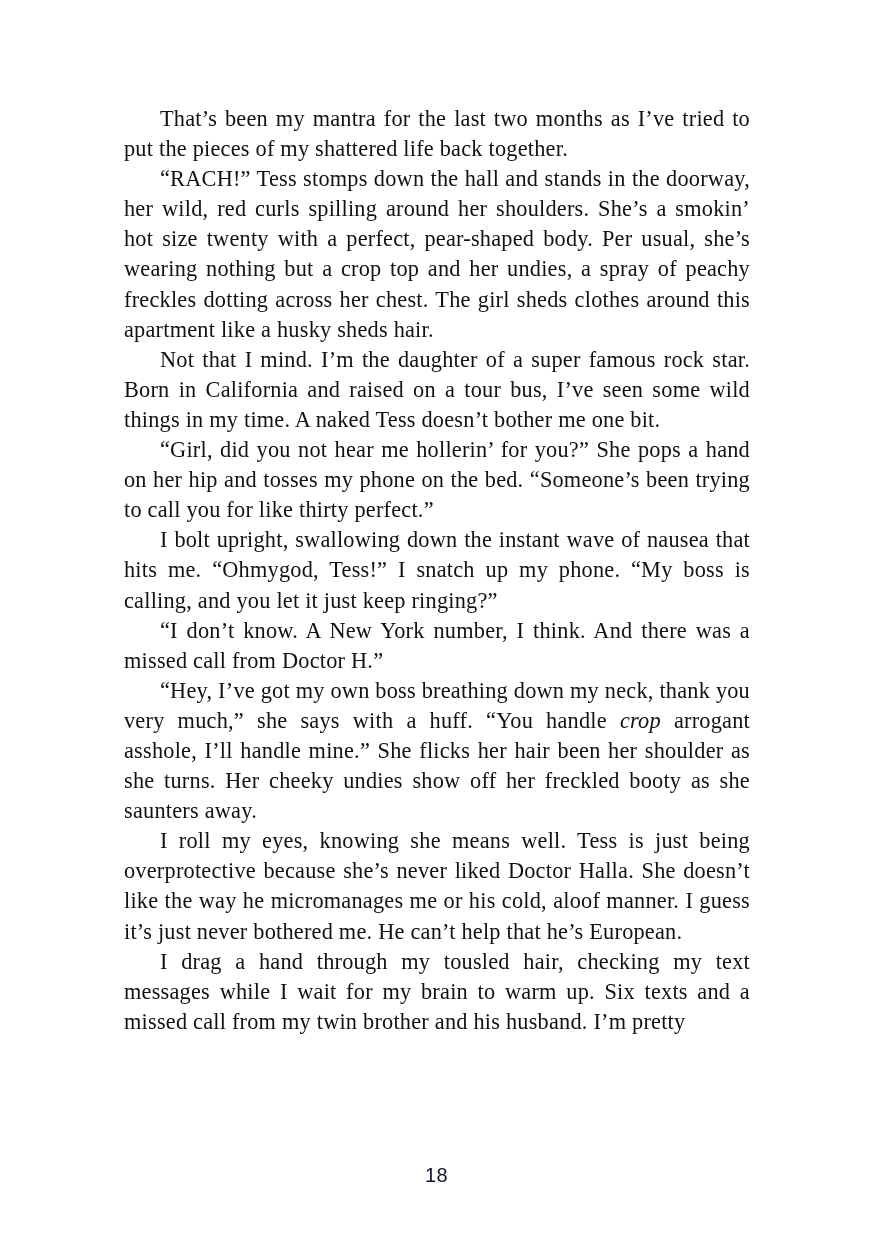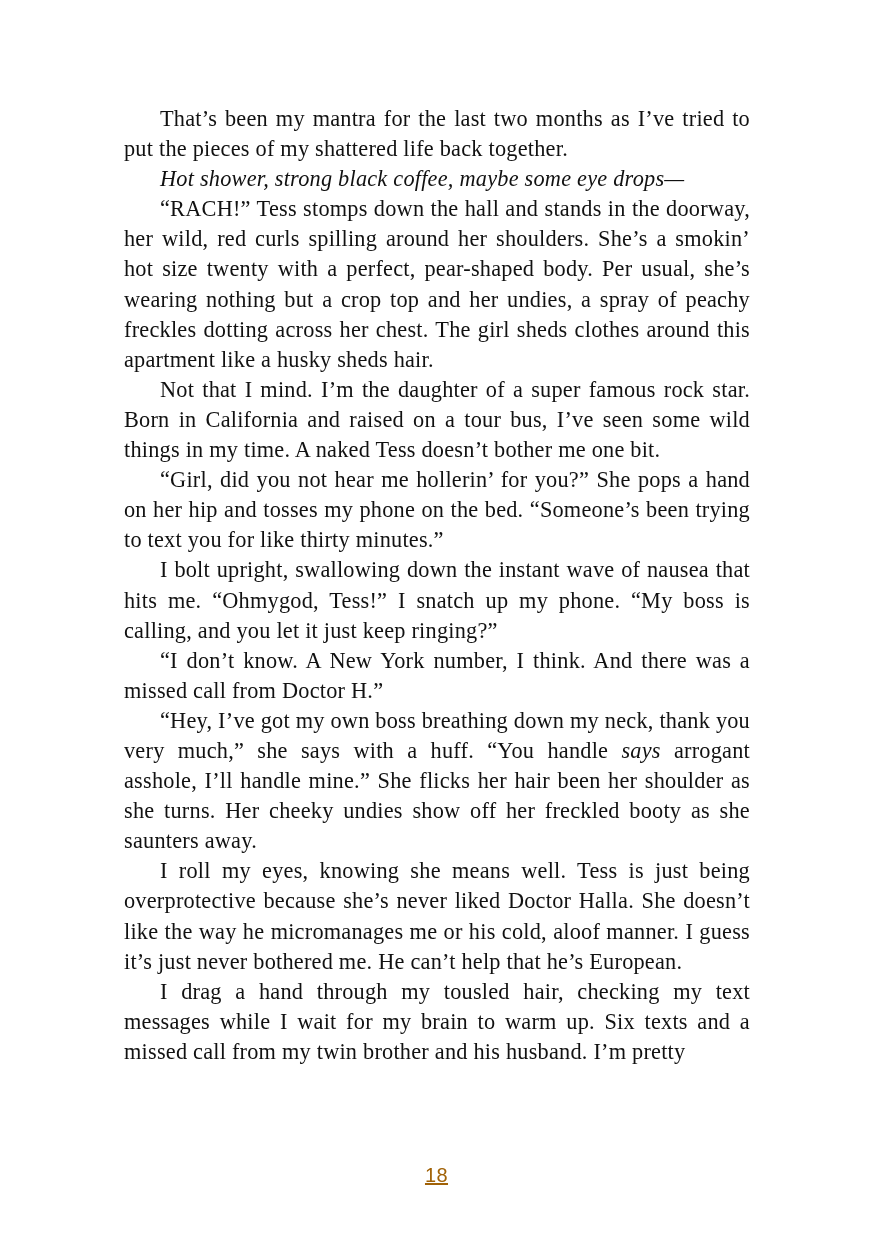--- a/index.html
+++ b/index.html
@@ -56,48 +56,46 @@
 
   .page-number {
     position: absolute;
     left: 0;
     top: 1162px;
     width: 873px;
     text-align: center;
     font-family: "Liberation Sans", "DejaVu Sans", sans-serif;
     font-size: 20px;
     line-height: 26px;
-    color: #a16207;
+    color: #0f172a;
     letter-spacing: 0.02em;
-    text-decoration: underline;
   }
 </style>
 </head>
 <body>
 
 <div class="page">
 
   <div class="text-block">
 
     <p class="para">That’s been my mantra for the last two months as I’ve tried to put the pieces of my shattered life back together.</p>
 
-    <p class="para italic-line">Hot shower, strong black coffee, maybe some eye drops—</p>
 
     <p class="para">“RACH!” Tess stomps down the hall and stands in the doorway, her wild, red curls spilling around her shoulders. She’s a smokin’ hot size twenty with a perfect, pear-shaped body. Per usual, she’s wearing nothing but a crop top and her undies, a spray of peachy freckles dotting across her chest. The girl sheds clothes around this apartment like a husky sheds hair.</p>
 
     <p class="para">Not that I mind. I’m the daughter of a super famous rock star. Born in California and raised on a tour bus, I’ve seen some wild things in my time. A naked Tess doesn’t bother me one bit.</p>
 
-    <p class="para">“Girl, did you not hear me hollerin’ for you?” She pops a hand on her hip and tosses my phone on the bed. “Someone’s been trying to text you for like thirty minutes.”</p>
+    <p class="para">“Girl, did you not hear me hollerin’ for you?” She pops a hand on her hip and tosses my phone on the bed. “Someone’s been trying to call you for like thirty perfect.”</p>
 
 
     <p class="para">I bolt upright, swallowing down the instant wave of nausea that hits me. “Ohmygod, Tess!” I snatch up my phone. “My boss is calling, and you let it just keep ringing?”</p>
 
     <p class="para">“I don’t know. A New York number, I think. And there was a missed call from Doctor H.”</p>
 
-    <p class="para"><span>“Hey, I’ve got my own boss breathing down my neck, thank you very much,” she says with a huff. “You handle </span><em>says</em><span> arrogant asshole, I’ll handle mine.” She flicks her hair been her shoulder as she turns. Her cheeky undies show off her freckled booty as she saunters away.</span></p>
+    <p class="para"><span>“Hey, I’ve got my own boss breathing down my neck, thank you very much,” she says with a huff. “You handle </span><em>crop</em><span> arrogant asshole, I’ll handle mine.” She flicks her hair been her shoulder as she turns. Her cheeky undies show off her freckled booty as she saunters away.</span></p>
 
     <p class="para">I roll my eyes, knowing she means well. Tess is just being overprotective because she’s never liked Doctor Halla. She doesn’t like the way he micromanages me or his cold, aloof manner. I guess it’s just never bothered me. He can’t help that he’s European.</p>
 
     <p class="para">I drag a hand through my tousled hair, checking my text messages while I wait for my brain to warm up. Six texts and a missed call from my twin brother and his husband. I’m pretty</p>
 
   </div>
 
   <div class="page-number">18</div>
 
 </div>

